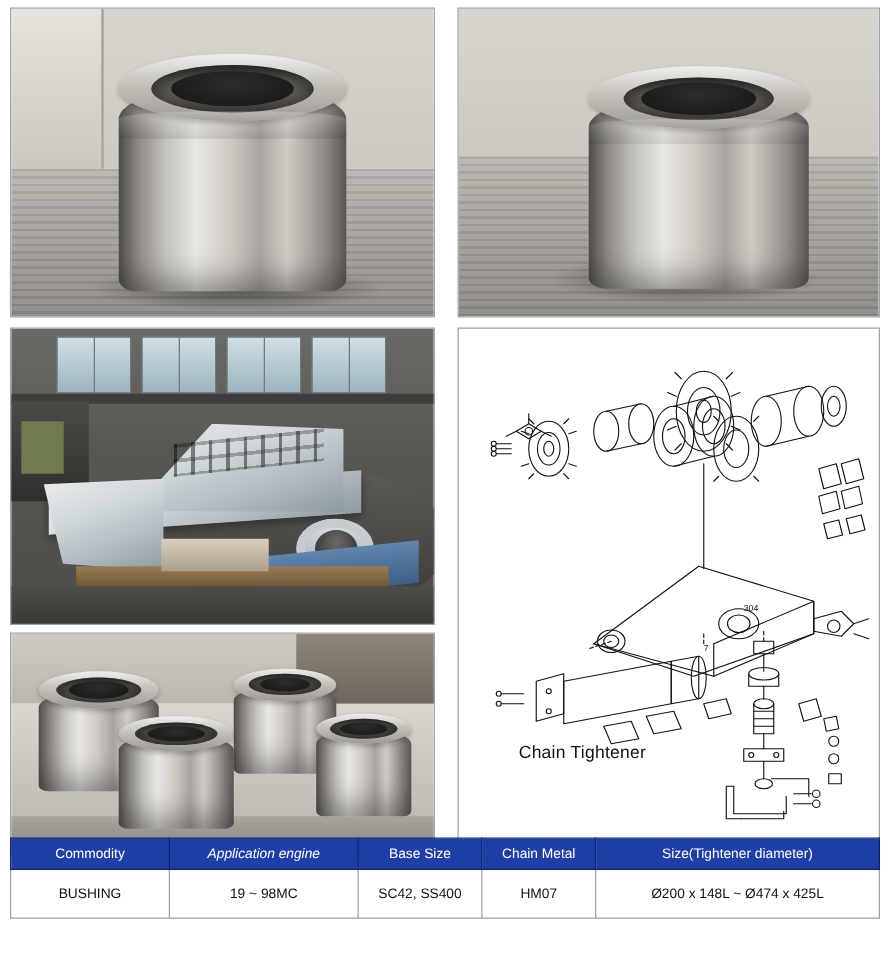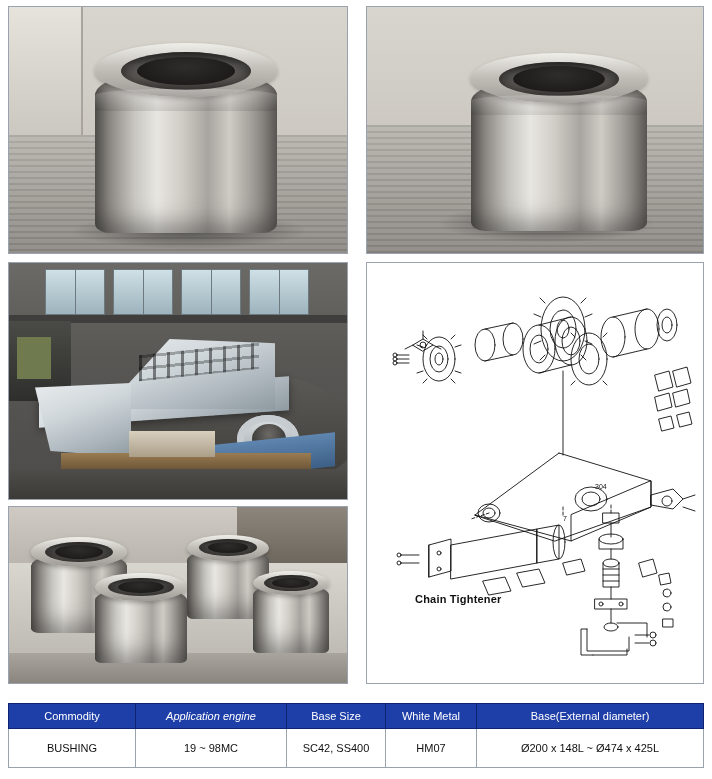--- a/index.html
+++ b/index.html
@@ -115,31 +115,31 @@
     box-shadow: 0 3px 8px rgba(0,0,0,0.4);
   }
 
   
   .drawing {
     background: #ffffff;
   }
   .drawing svg { display: block; }
   .drawing-caption {
     position: absolute;
-    font-size: 11px;
-    font-weight: bold;
+    font-size: 14px;
+    font-weight: normal;
     color: #111;
     letter-spacing: 0.2px;
   }
 
   
   .spec-table {
     position: absolute;
     left: 8px;
-    top: 703px;
+    top: 670px;
     width: 696px;
     border-collapse: collapse;
     table-layout: fixed;
     font-size: 11px;
   }
   .spec-table th {
     background: #1f3fa8;
     color: #ffffff;
     font-weight: normal;
     height: 22px;
@@ -391,22 +391,22 @@
       <div class="drawing-caption" style="left:48px; top:330px;">Chain Tightener</div>
     </div>
   </div>
 
   <table class="spec-table">
     <thead>
       <tr>
         <th style="width:124px;">Commodity</th>
         <th style="width:148px;font-style:italic;">Application engine</th>
         <th style="width:96px;">Base Size</th>
-        <th style="width:88px;">White Metal</th>
-        <th>Base(External diameter)</th>
+        <th style="width:88px;">Chain Metal</th>
+        <th>Size(Tightener diameter)</th>
       </tr>
     </thead>
     <tbody>
       <tr>
         <td>BUSHING</td>
         <td>19 ~ 98MC</td>
         <td>SC42, SS400</td>
         <td>HM07</td>
         <td>Ø200 x 148L ~ Ø474 x 425L</td>
       </tr>

